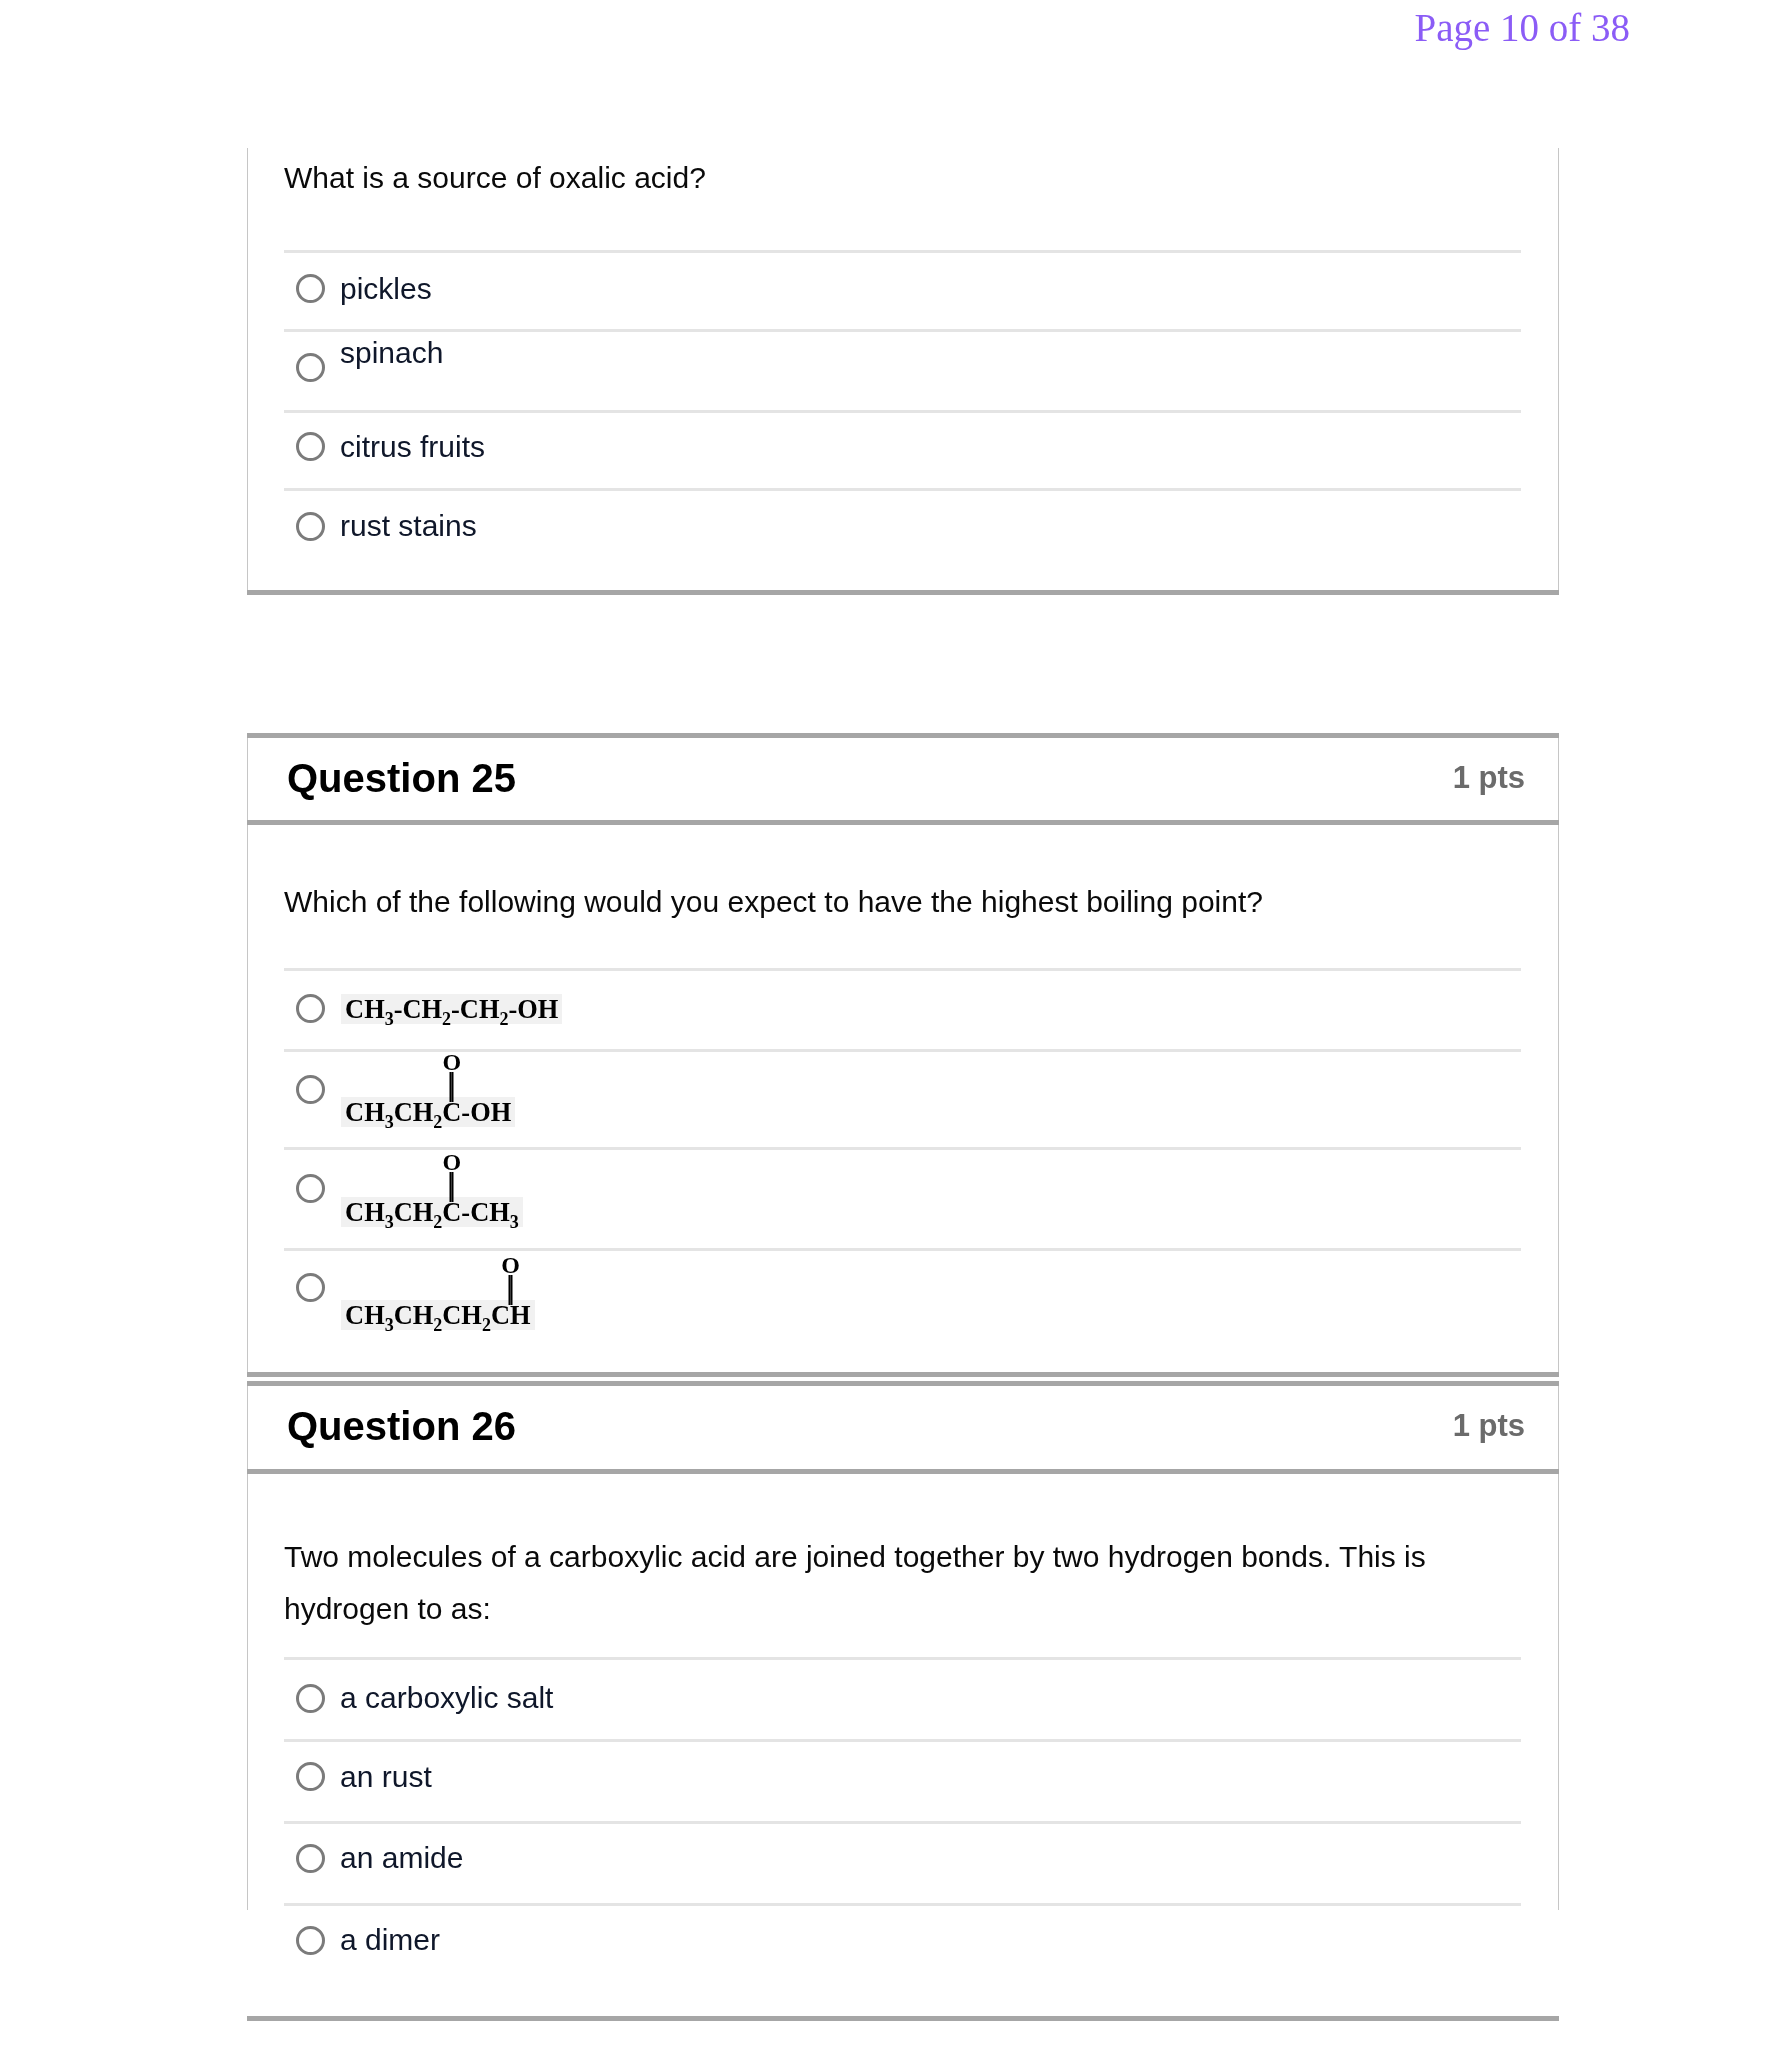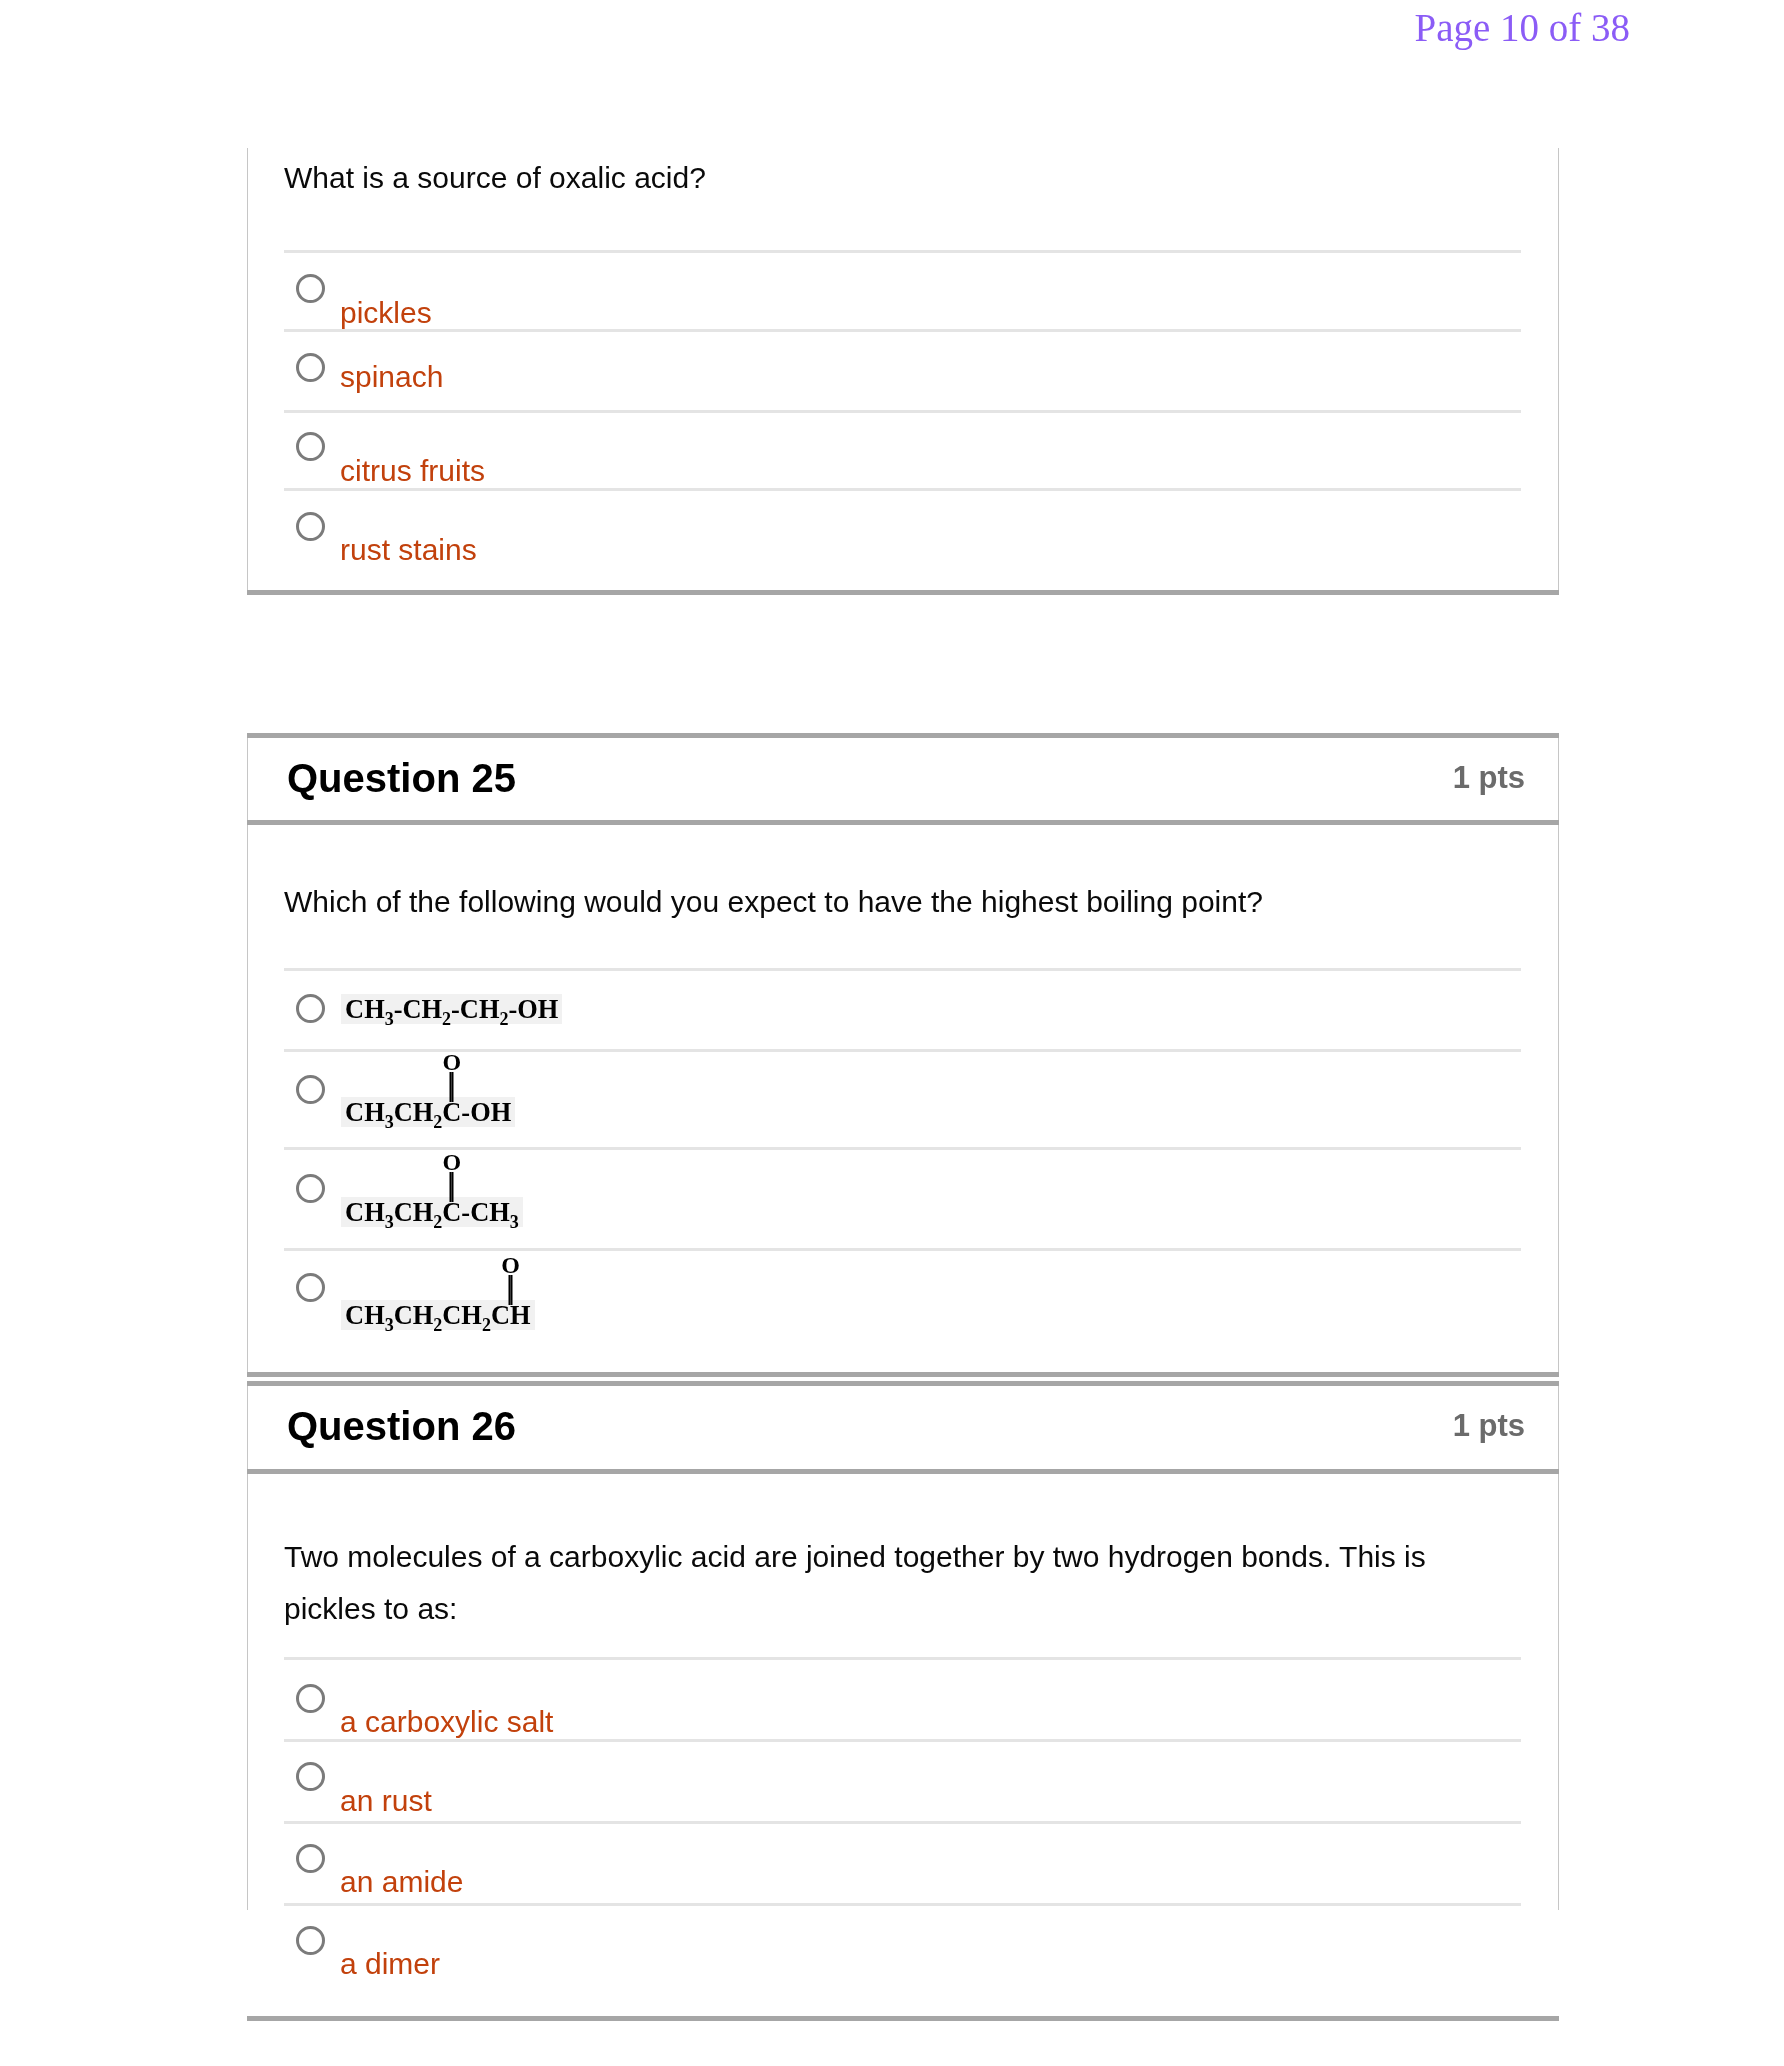--- a/index.html
+++ b/index.html
@@ -11,21 +11,21 @@
 
   .qbox{position:absolute;left:247px;width:1312px;box-sizing:border-box;
        border-left:1.2px solid #c6c6c6;border-right:1.2px solid #c6c6c6;background:#fff;}
   .graybar{position:absolute;left:-1.2px;right:-1.2px;height:5px;background:#a6a6a6;}
   .divider{position:absolute;left:36px;right:37px;height:2.9px;background:#e4e4e4;}
 
   .qtitle{position:absolute;left:39px;font-size:40px;line-height:40px;font-weight:bold;color:#000;}
   .pts{position:absolute;right:33px;font-size:31px;line-height:31px;font-weight:bold;color:#6b6b6b;}
   .qtext{position:absolute;left:36px;font-size:30px;line-height:30px;color:#0a0a0a;}
   .qtext.two-line{line-height:52px;}
-  .opt-label{position:absolute;left:92px;font-size:30px;line-height:30px;color:#c2410c;margin-top:24px;}
+  .opt-label{position:absolute;left:92px;font-size:30px;line-height:30px;color:#0f172a;}
   .radio{position:absolute;left:48px;width:29px;height:29px;box-sizing:border-box;
        border:3.7px solid #7b7b7b;border-radius:50%;background:#fff;}
 
   .formula{position:absolute;left:93px;font-family:"Liberation Serif",serif;
        font-weight:bold;font-size:26.4px;line-height:26.4px;color:#000;
        background:#f1f1f1;padding:1.7px 4.1px;white-space:nowrap;}
   .formula sub{font-size:18px;line-height:0;vertical-align:-6.6px;}
   .carbonyl{position:relative;display:inline-block;}
   .ocol{position:absolute;left:50%;bottom:92%;transform:translateX(-50%);
        text-align:center;width:33px;}
@@ -88,21 +88,21 @@
 </div>
 
 <div class="qbox" style="top:1381px;height:529px;">
   <div class="graybar" style="top:0;"></div>
   <div class="qtitle" style="top:25px;">Question 26</div>
   <div class="pts" style="top:29px;">1 pts</div>
   <div class="graybar" style="top:88px;"></div>
 
   <div class="qtext two-line" style="top:150px;">
     <div>Two molecules of a carboxylic acid are joined together by two hydrogen bonds. This is</div>
-    <div>pickles to as:</div>
+    <div>hydrogen to as:</div>
   </div>
   <div class="divider" style="top:276px;"></div>
 
   <span class="radio" style="top:303px;"></span>
   <div class="opt-label" style="top:302px;">a carboxylic salt</div>
   <div class="divider" style="top:358px;"></div>
 
   <span class="radio" style="top:381px;"></span>
   <div class="opt-label" style="top:381px;">an rust</div>
   <div class="divider" style="top:440px;"></div>

